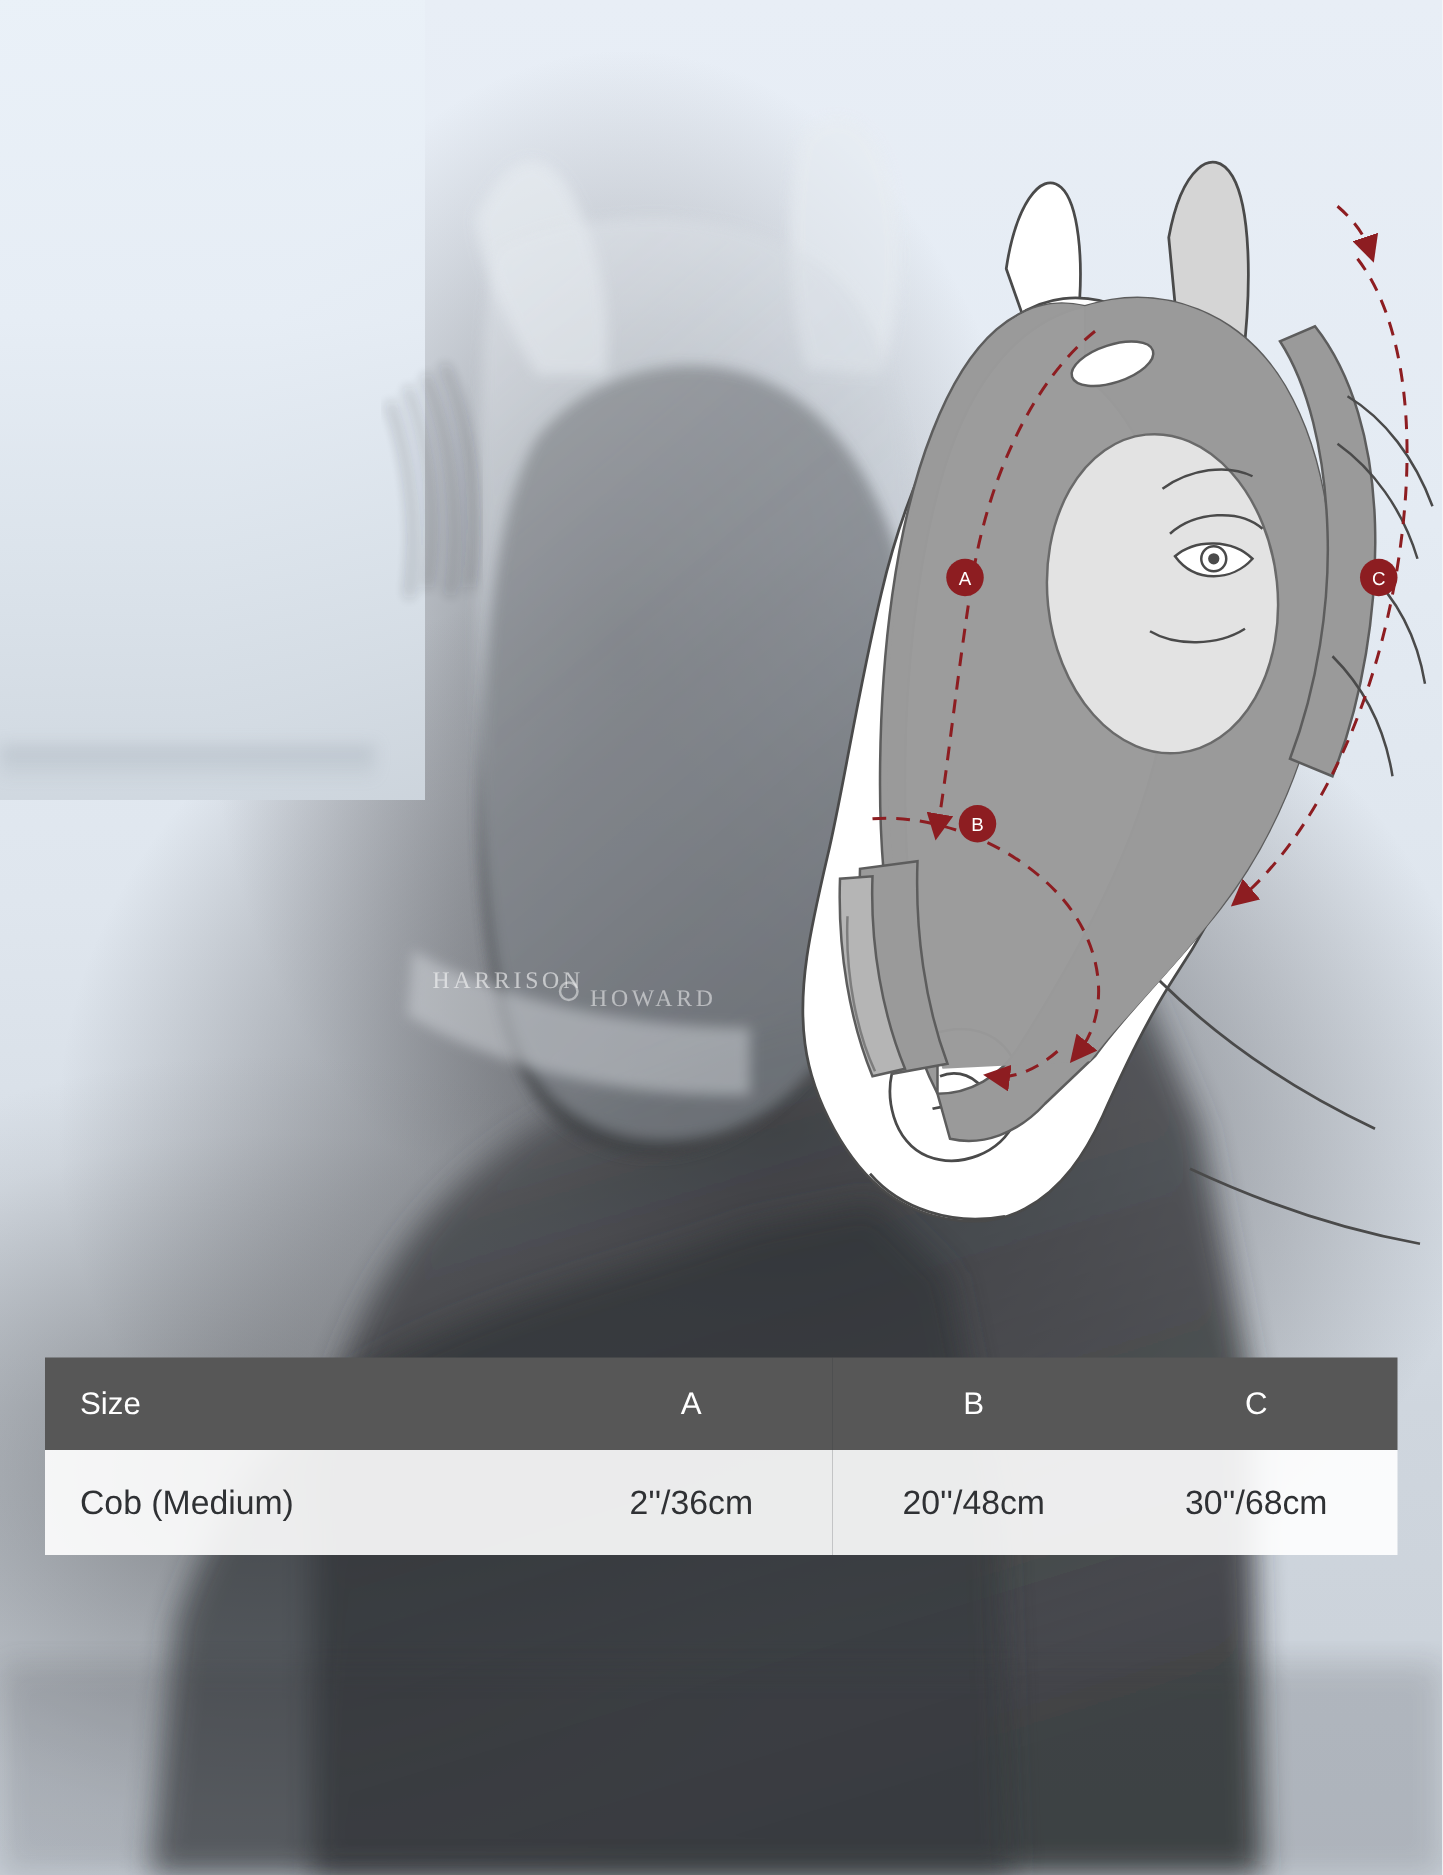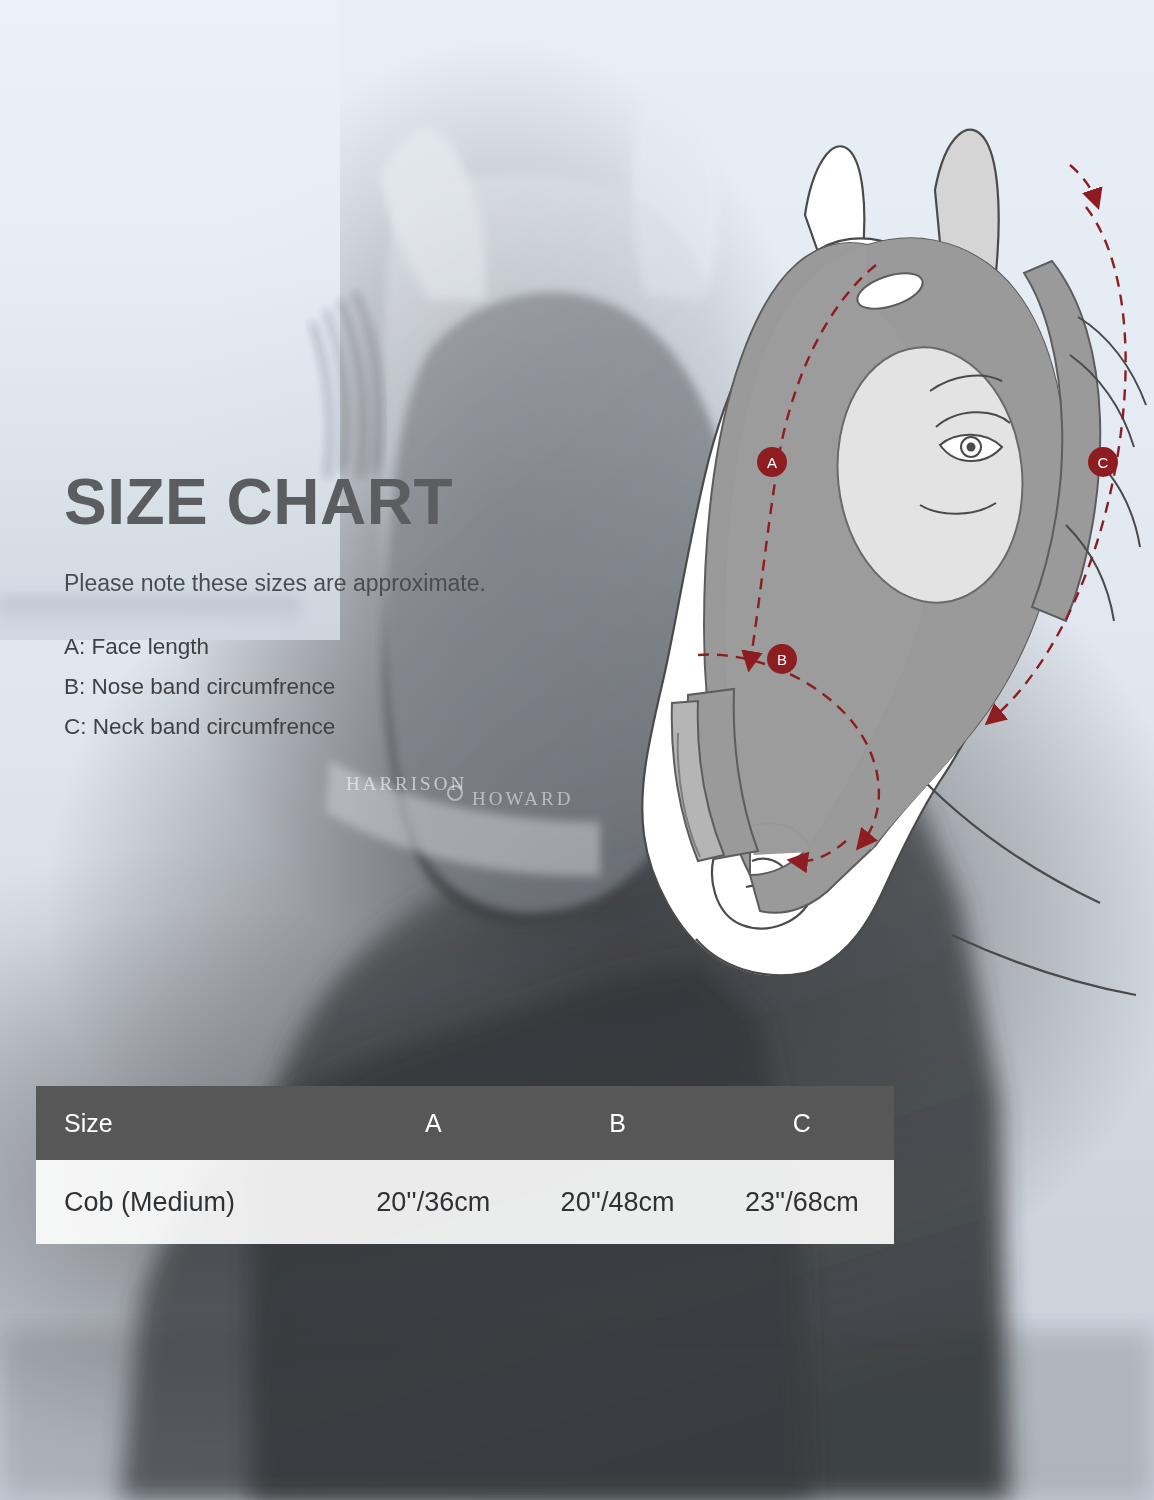--- a/index.html
+++ b/index.html
@@ -93,21 +93,21 @@
     width: 560px;
     height: 960px;
   }
   .illustration svg { display: block; }
 
   
   .size-table {
     position: absolute;
     left: 36px;
     top: 1086px;
-    width: 858px;
+    width: 1082px;
     border-collapse: collapse;
     background: rgba(255,255,255,0.0);
   }
   .size-table thead th {
     background: #575757;
     color: #ffffff;
     font-weight: 400;
     font-size: 25px;
     height: 72px;
     text-align: center;
@@ -193,29 +193,20 @@
 
       <path d="M330 760 C400 800 500 822 600 822 L600 876 C496 878 394 854 326 812 Z" fill="#d9dde2" opacity="0.50" filter="url(#soft)"></path>
       <text x="346" y="790" font-family="Liberation Serif, serif" font-size="19" fill="#ffffff" opacity="0.62" letter-spacing="3">HARRISON</text>
       <text x="472" y="805" font-family="Liberation Serif, serif" font-size="19" fill="#ffffff" opacity="0.55" letter-spacing="3">HOWARD</text>
       <circle cx="455" cy="793" r="7" fill="none" stroke="#ffffff" stroke-opacity="0.5" stroke-width="2"></circle>
 
       <rect x="0" y="1330" width="1154" height="170" fill="#2b2c2f" opacity="0.18" filter="url(#softer)"></rect>
     </svg>
   </div>
 
-  <div class="textblock">
-    <h1 class="title">SIZE CHART</h1>
-    <p class="subtitle">Please note these sizes are approximate.</p>
-    <div class="legend">
-      <div class="legend-item">A: Face length</div>
-      <div class="legend-item">B: Nose band circumfrence</div>
-      <div class="legend-item">C: Neck band circumfrence</div>
-    </div>
-  </div>
 
   <div class="illustration">
     <svg width="560" height="960" viewBox="0 0 560 960">
       <defs>
         <marker id="arrowRed" markerWidth="9" markerHeight="9" refX="5" refY="4.5" orient="auto">
           <path d="M0,0 L9,4.5 L0,9 Z" fill="#8d1d21"></path>
         </marker>
       </defs>
 
       <g fill="none" stroke="#4a4a4a" stroke-width="2.2" stroke-linejoin="round">
@@ -327,20 +318,20 @@
       <tr>
         <th class="col-size">Size</th>
         <th>A</th>
         <th>B</th>
         <th>C</th>
       </tr>
     </thead>
     <tbody>
       <tr>
         <td class="col-size">Cob (Medium)</td>
-        <td>20''/36cm</td>
+        <td>2''/36cm</td>
         <td>20''/48cm</td>
-        <td>23''/68cm</td>
+        <td>30''/68cm</td>
       </tr>
     </tbody>
   </table>
 
 </div>
 
 </body></html>

